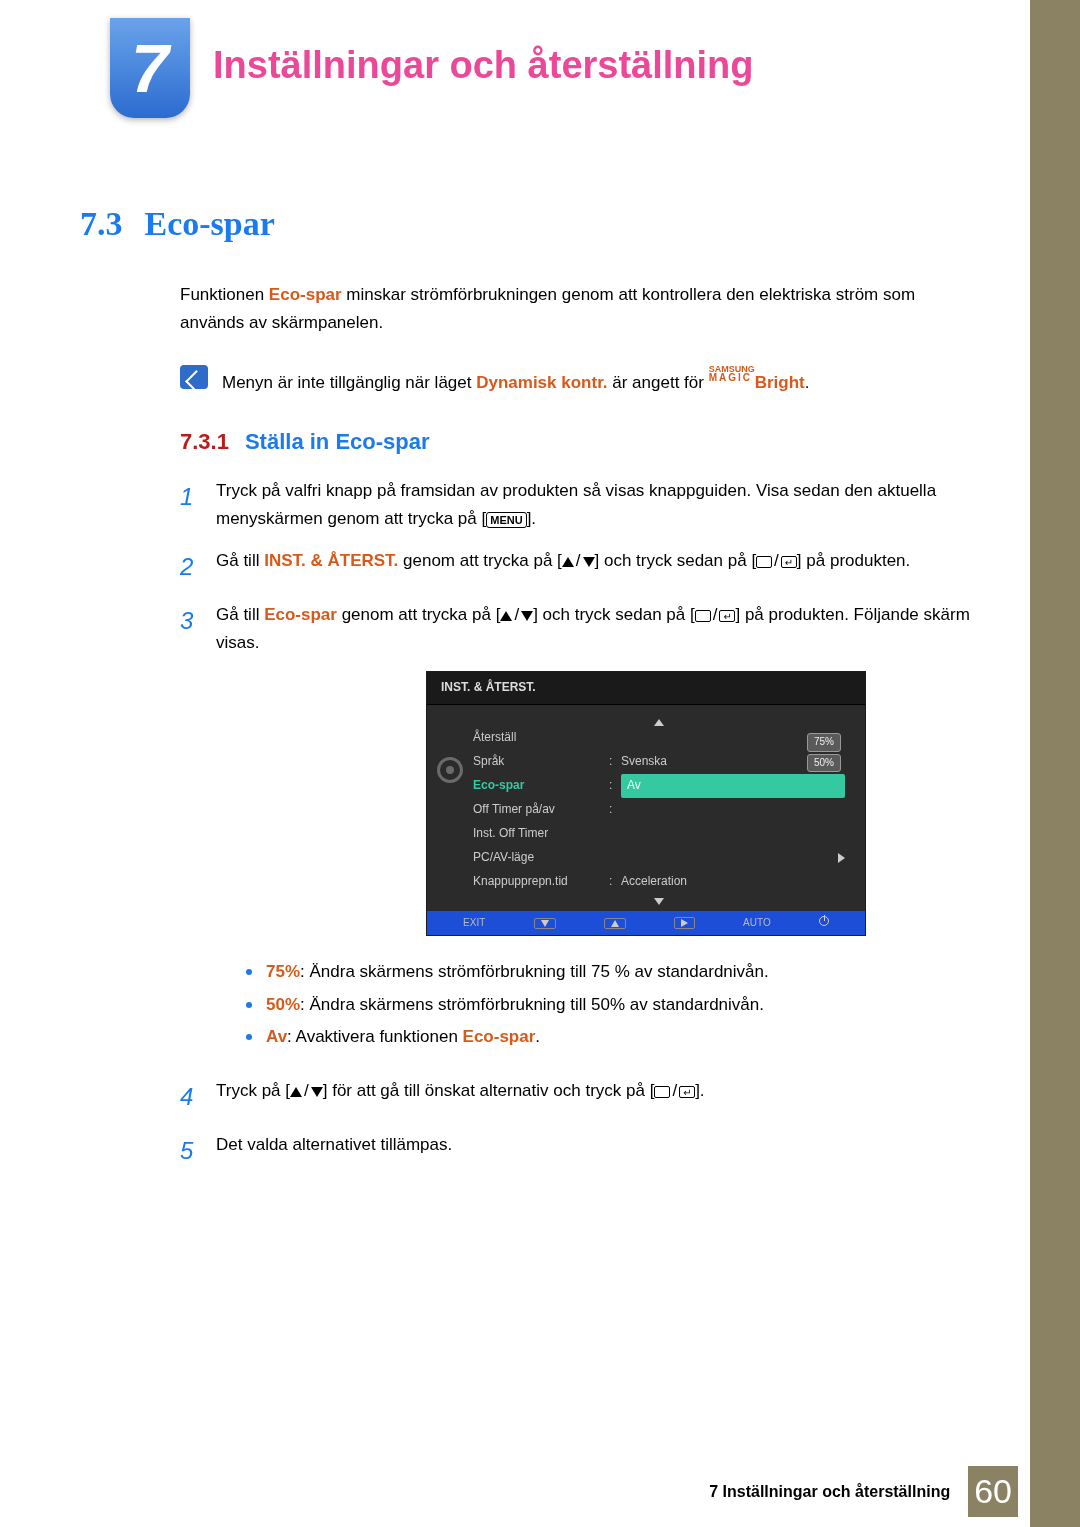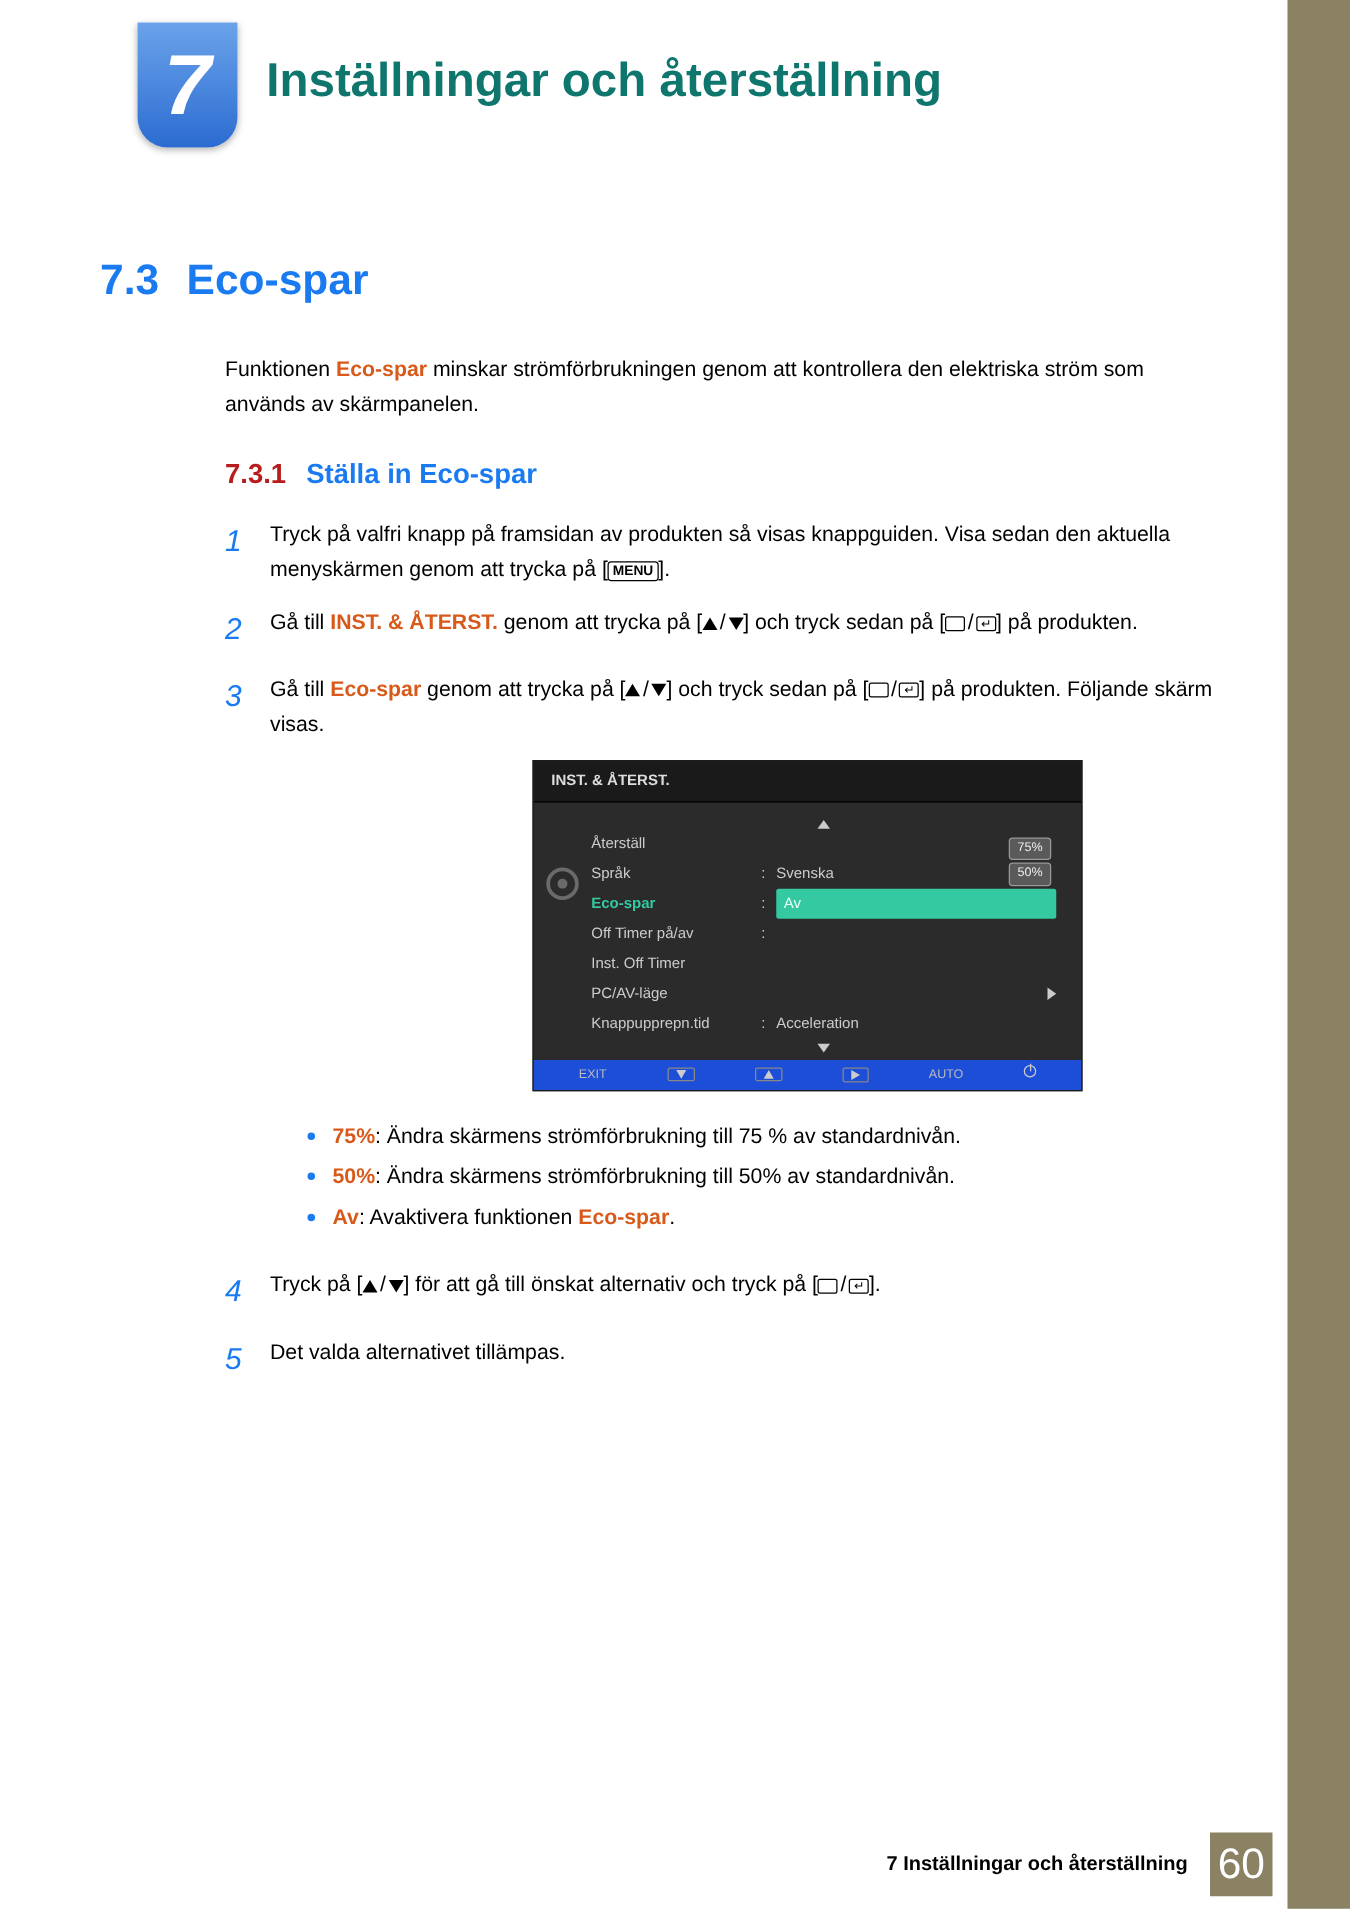--- a/index.html
+++ b/index.html
@@ -10,25 +10,25 @@
 
   
   .chapter-badge {
     position:absolute; left:110px; top:18px; width:80px; height:100px;
     background:linear-gradient(#6aa3ea,#2c6cd1);
     border-radius:0 0 24px 24px;
     color:#fff; font-size:68px; font-weight:bold; font-style:italic;
     display:flex; align-items:center; justify-content:center;
     box-shadow:0 2px 6px rgba(0,0,0,.3);
   }
-  .chapter-title { position:absolute; left:213px; top:44px; font-size:38px; color:#0f766e; font-weight:bold; }
+  .chapter-title { position:absolute; left:213px; top:44px; font-size:38px; color:#ec4899; font-weight:bold; }
 
   .content { position:absolute; left:80px; top:205px; width:900px; }
 
-  .sec-row { display:flex; gap:22px; align-items:baseline; margin-bottom:38px; }
+  .sec-row { display:flex; gap:22px; align-items:baseline; margin-bottom:38px;font-family:Liberation Serif, serif; }
   .sec-num { color:#1a7af0; font-size:34px; font-weight:bold; }
   .sec-title { color:#1a7af0; font-size:34px; font-weight:bold; }
 
   .body-text { font-size:17px; line-height:1.65; margin-left:100px; margin-bottom:28px; }
   .orange { color:#d85a1a; font-weight:bold; }
 
   .note { display:flex; gap:14px; margin-left:100px; margin-bottom:34px; align-items:flex-start; }
   .note-icon {
     width:28px; height:24px; background:#2d6cc9; border-radius:4px; position:relative; flex-shrink:0;
   }
@@ -111,20 +111,26 @@
 
   <div class="sec-row">
     <div class="sec-num">7.3</div>
     <div class="sec-title">Eco-spar</div>
   </div>
 
   <p class="body-text">
     <span>Funktionen </span><span class="orange">Eco-spar</span><span> minskar strömförbrukningen genom att kontrollera den elektriska ström som används av skärmpanelen.</span>
   </p>
 
+  <div class="note">
+    <div class="note-icon"></div>
+    <div class="note-text">
+      <span>Menyn är inte tillgänglig när läget </span><span class="orange">Dynamisk kontr.</span><span> är angett för </span><span class="magic"><span>SAMSUNG</span><br><span class="line2">MAGIC</span></span><span class="orange" style="font-weight:bold">Bright</span><span>.</span>
+    </div>
+  </div>
 
   <div class="subsec-row">
     <div class="subsec-num">7.3.1</div>
     <div class="subsec-title">Ställa in Eco-spar</div>
   </div>
 
   <div class="step">
     <div class="step-num">1</div>
     <div class="step-body">
       <span>Tryck på valfri knapp på framsidan av produkten så visas knappguiden. Visa sedan den aktuella menyskärmen genom att trycka på [</span><span class="icon-box">MENU</span><span>].</span>

